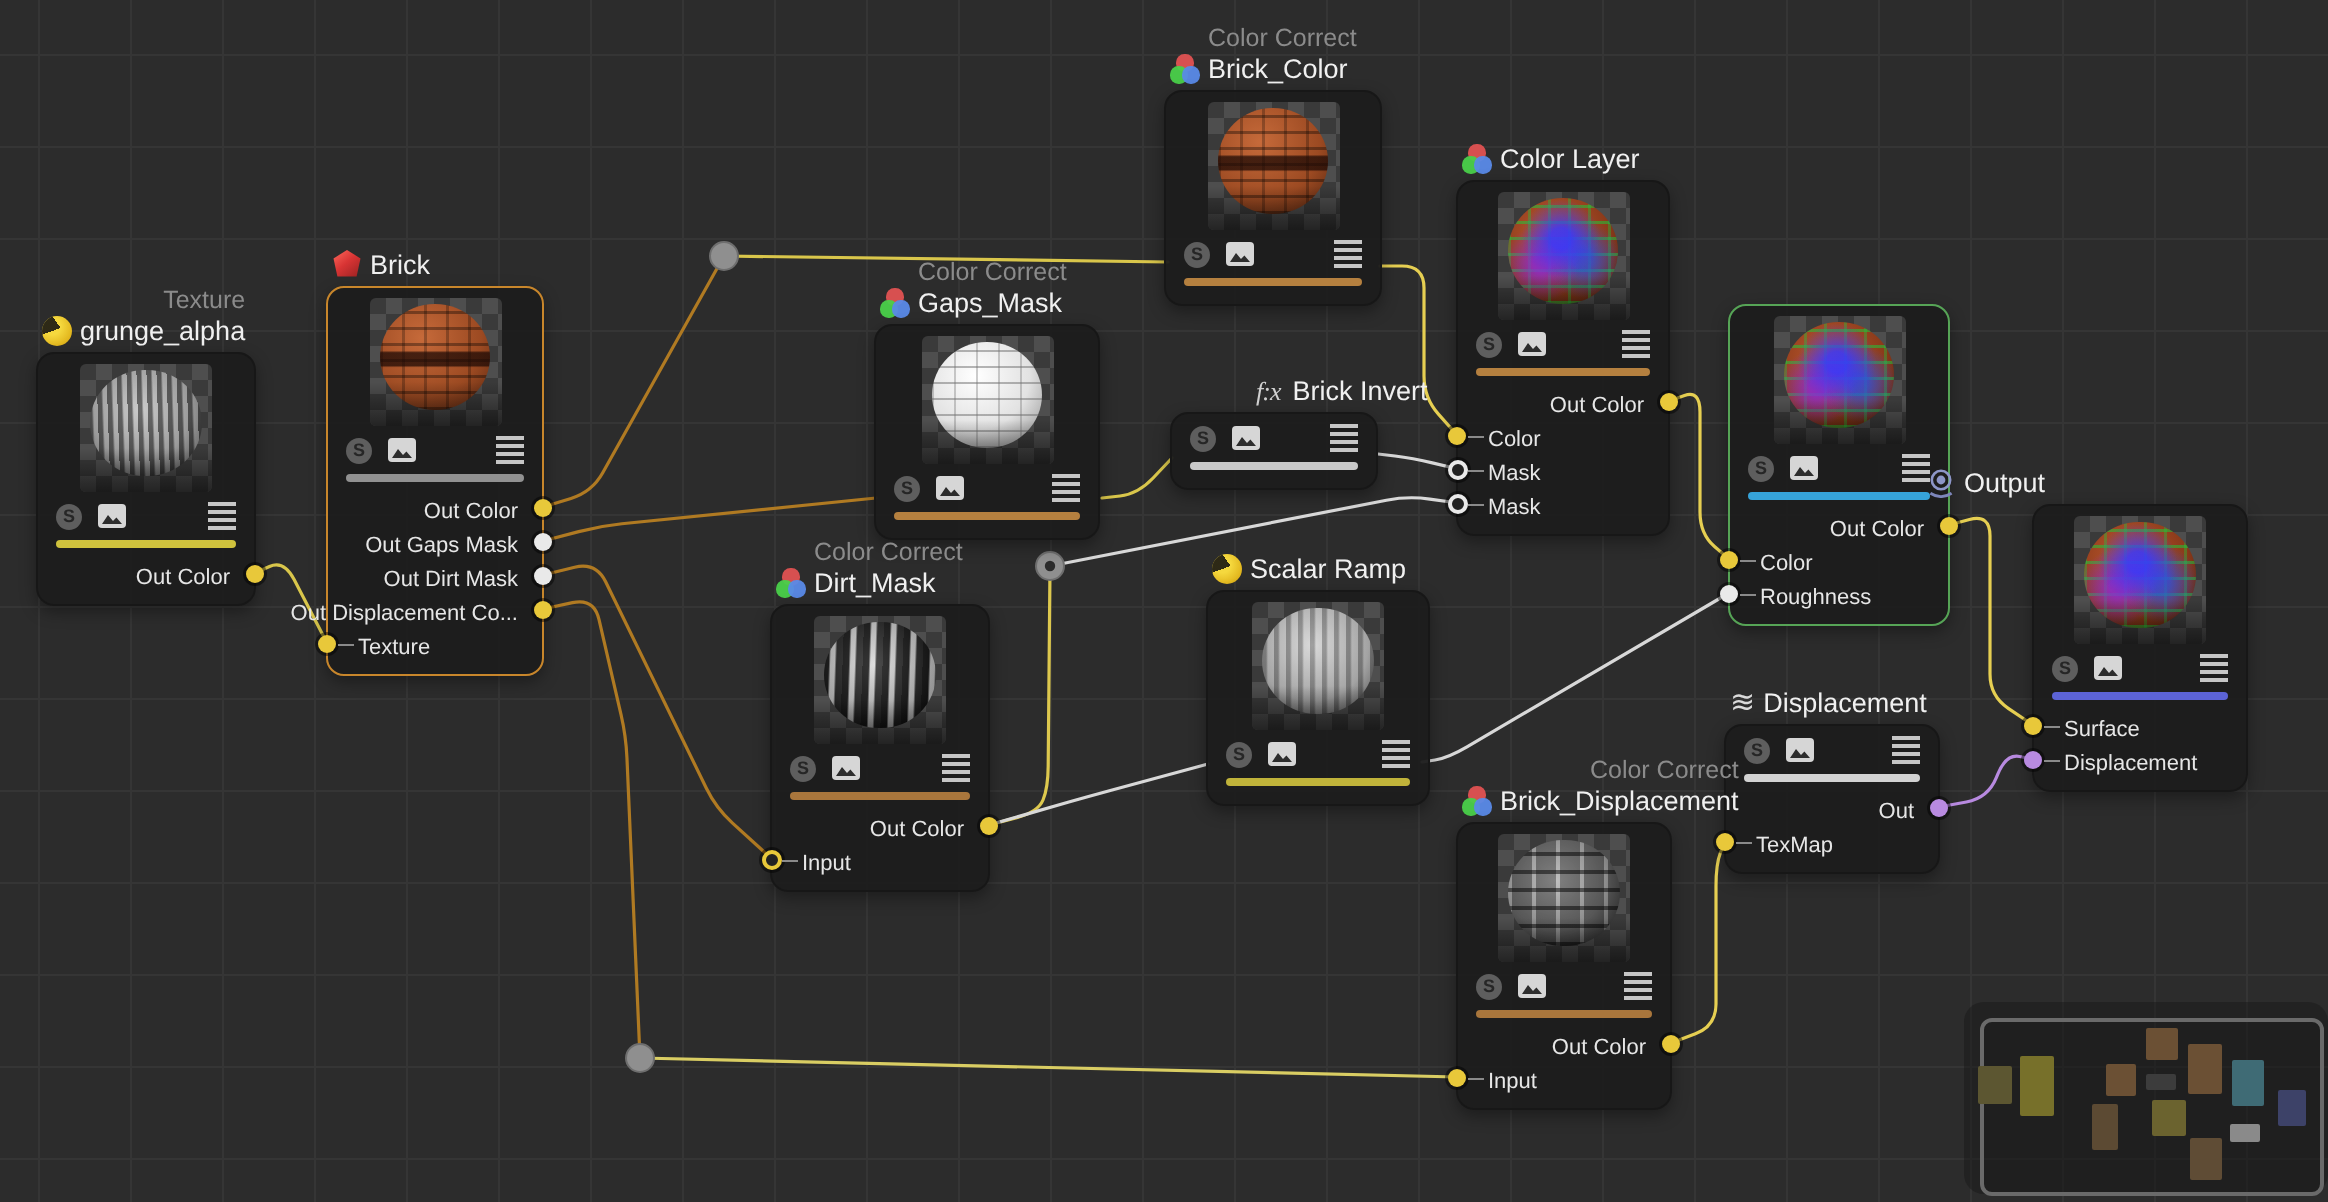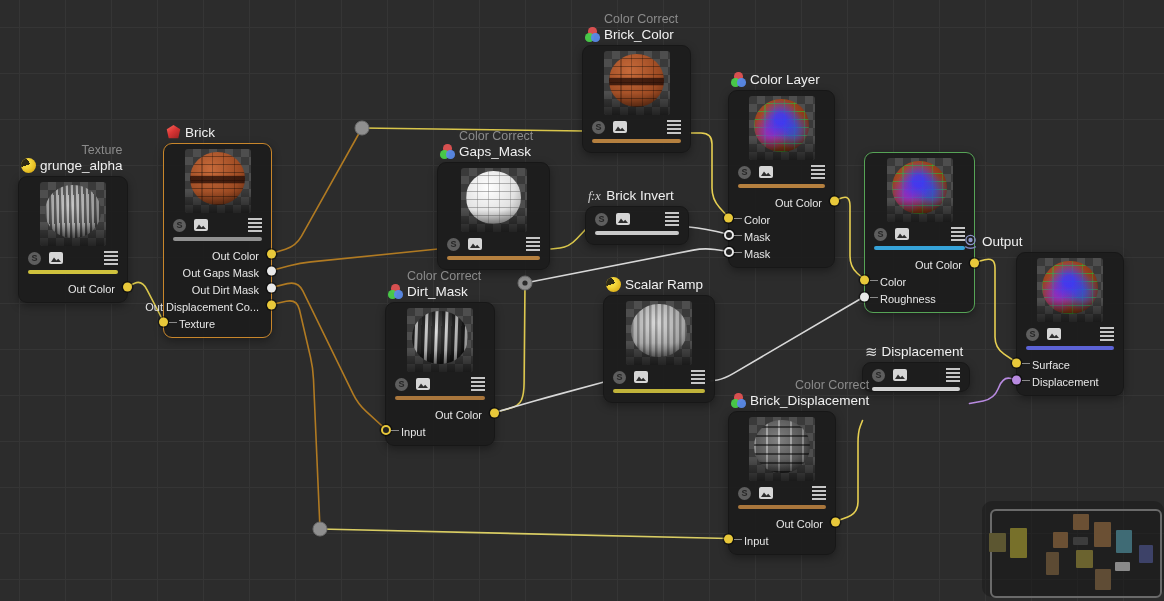--- a/index.html
+++ b/index.html
@@ -18,21 +18,21 @@
   .ball-y{border-radius:50%;background:radial-gradient(circle at 35% 35%,#f5d83e 0 30%,#e3b81f 70%,#c89a12);}
   .ball-y::after{content:"";position:absolute;inset:0;border-radius:50%;
     background:conic-gradient(from 250deg at 62% 40%,rgba(35,32,20,.95) 0 75deg,transparent 75deg);}
   .gem{background:linear-gradient(140deg,#ff6b5e 0%,#d83434 45%,#8e1f1f 100%);
     clip-path:polygon(50% 0,95% 28%,82% 88%,18% 88%,5% 28%);}
   .rgb i{position:absolute;width:8.5px;height:8.5px;border-radius:50%;opacity:.95;}
   .rgb .r{background:#e05252;left:3px;top:0;}
   .rgb .g{background:#4ad04a;left:0;top:6px;}
   .rgb .b{background:#5a8ae8;left:6px;top:6px;}
   .ball-b{border-radius:50%;background:radial-gradient(circle at 35% 30%,#ffffff 0 12%,#8fd0f5 30%,#3e97d6 70%,#1f6aa8);}
-  .fx{width:auto;font:italic 13px "Liberation Serif",serif;color:#d0d0d0;letter-spacing:-.5px;margin-right:2px;}
+  .fx{width:auto;font:italic 13px "Liberation Serif",serif;color:#d0d0d0;letter-spacing:-.5px;margin-right:2px;margin-left:40px;}
   .waves{width:auto;font-size:15px;line-height:15px;color:#dadada;}
   
   .nbox{position:absolute;background:rgba(29,29,29,.96);border-radius:9px;border:1.5px solid #171717;
     box-shadow:0 3px 8px rgba(0,0,0,.35);box-sizing:border-box;}
   .nbox.noports{padding-bottom:9px;}
   .preview{width:66px;height:64px;margin:5px auto 0;position:relative;border-radius:3px;overflow:hidden;
     background:conic-gradient(#4e4e4e 25%,#3a3a3a 0 50%,#4e4e4e 0 75%,#3a3a3a 0);background-size:16px 16px;}
   .preview::after{content:"";position:absolute;left:0;right:0;bottom:0;height:34%;
     background:linear-gradient(transparent,rgba(0,0,0,.55));}
   .sphere{position:absolute;left:8%;top:4%;width:84%;height:84%;border-radius:50%;}
@@ -365,20 +365,31 @@
           <span class="nname">Displacement</span>
         </div>
       </div>
       <div class="nbox" style="left:862px;top:362px;width:108px;">
         <div class="irow">
           <span class="s-ic">S</span>
           <span class="img-ic"></span>
           <span class="menu-ic"></span>
         </div>
         <div class="abar" style="background:#d2d2d2"></div>
+        <div class="ports">
+          <div class="port out">
+            <span class="plabel">Out</span>
+            <span class="dot" style="background:#b88ae0"></span>
+          </div>
+          <div class="port in">
+            <span class="dot" style="background:#e8c83a"></span>
+            <span class="stub"></span>
+            <span class="plabel">TexMap</span>
+          </div>
+        </div>
       </div>
       <div class="ntitle" style="left:731px;bottom:193px">
         <div class="ncat">Color Correct</div>
         <div class="nrow">
           <span class="ic rgb">
             <i class="r"></i>
             <i class="g"></i>
             <i class="b"></i>
           </span>
           <span class="nname">Brick_Displacement</span>

